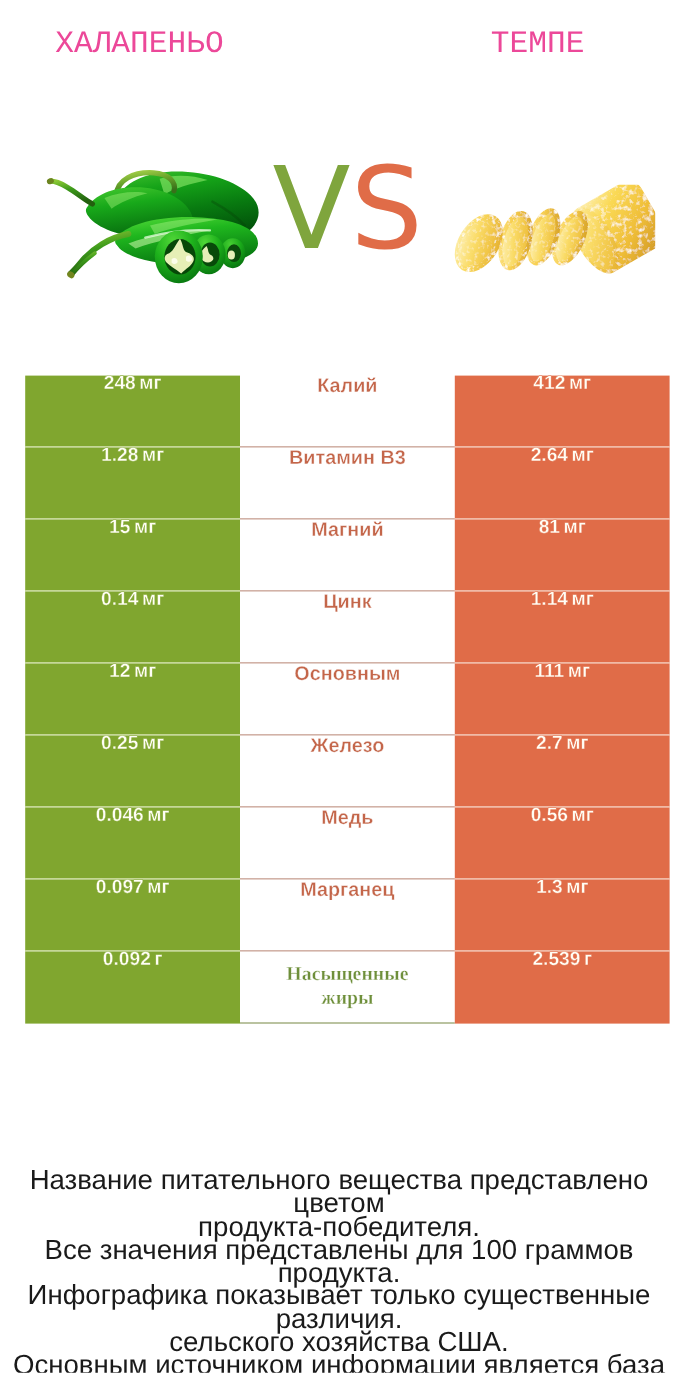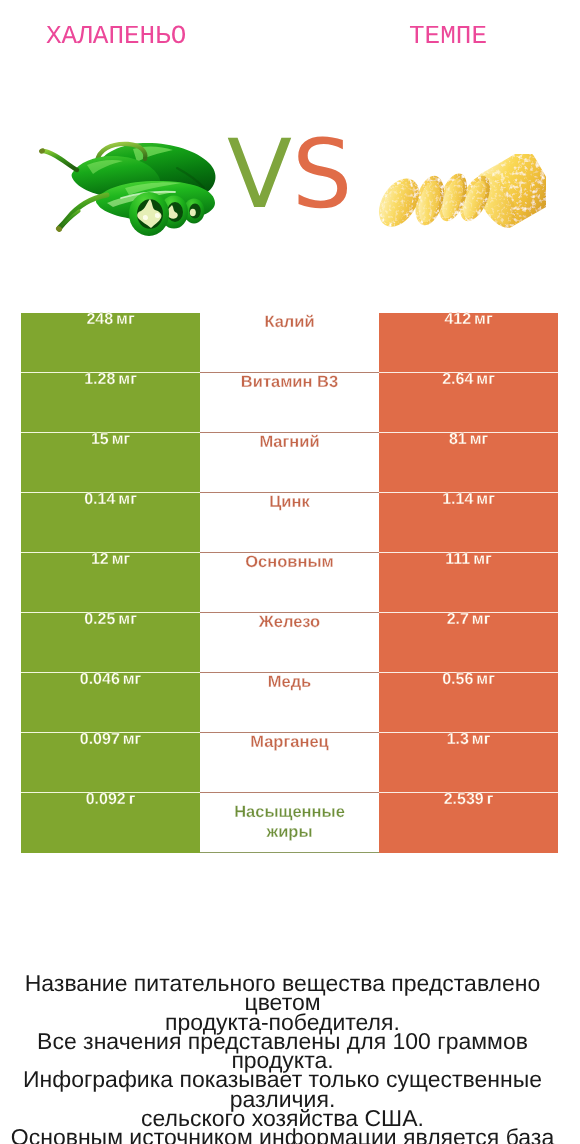--- a/index.html
+++ b/index.html
@@ -43,21 +43,21 @@
   .row.win-left .cell.mid{border-bottom-color:#8D9C62;}
   .row .cell.left:after{content:"";position:absolute;left:0;right:0;bottom:0;height:1px;background:#F2F7DC;}
   .row .cell.right:after{content:"";position:absolute;left:0;right:0;bottom:0;height:1px;background:#FBEDE4;}
   .row:last-child .cell.left:after,.row:last-child .cell.right:after{display:none;}
 
   .val{color:#FFFEF5;font-size:16px;font-weight:700;white-space:nowrap;
        font-family:"Liberation Sans",sans-serif;position:relative;top:-2px;}
   .val .u{font-size:16px;margin-left:-1.5px;}
   .lbl{font-size:16.5px;font-weight:700;text-align:center;line-height:20px;
        font-family:"Liberation Sans",sans-serif;max-width:125px;position:relative;top:-1.5px;}
-  .lbl.two{top:9px;line-height:20px;}
+  .lbl.two{top:9px;line-height:20px;font-family:Liberation Serif, serif;}
   .lbl.o{color:#C4664A;-webkit-text-stroke:0.3px #ffffff;}
   .lbl.g{color:#6E8F3A;-webkit-text-stroke:0.3px #ffffff;}
 
   
   .foot{position:absolute;left:0;top:974px;width:565px;text-align:center;
         font-size:23px;line-height:19.3px;color:#1a1a1a;
         font-family:"Liberation Sans",sans-serif;}
 </style>
 </head>
 <body>

